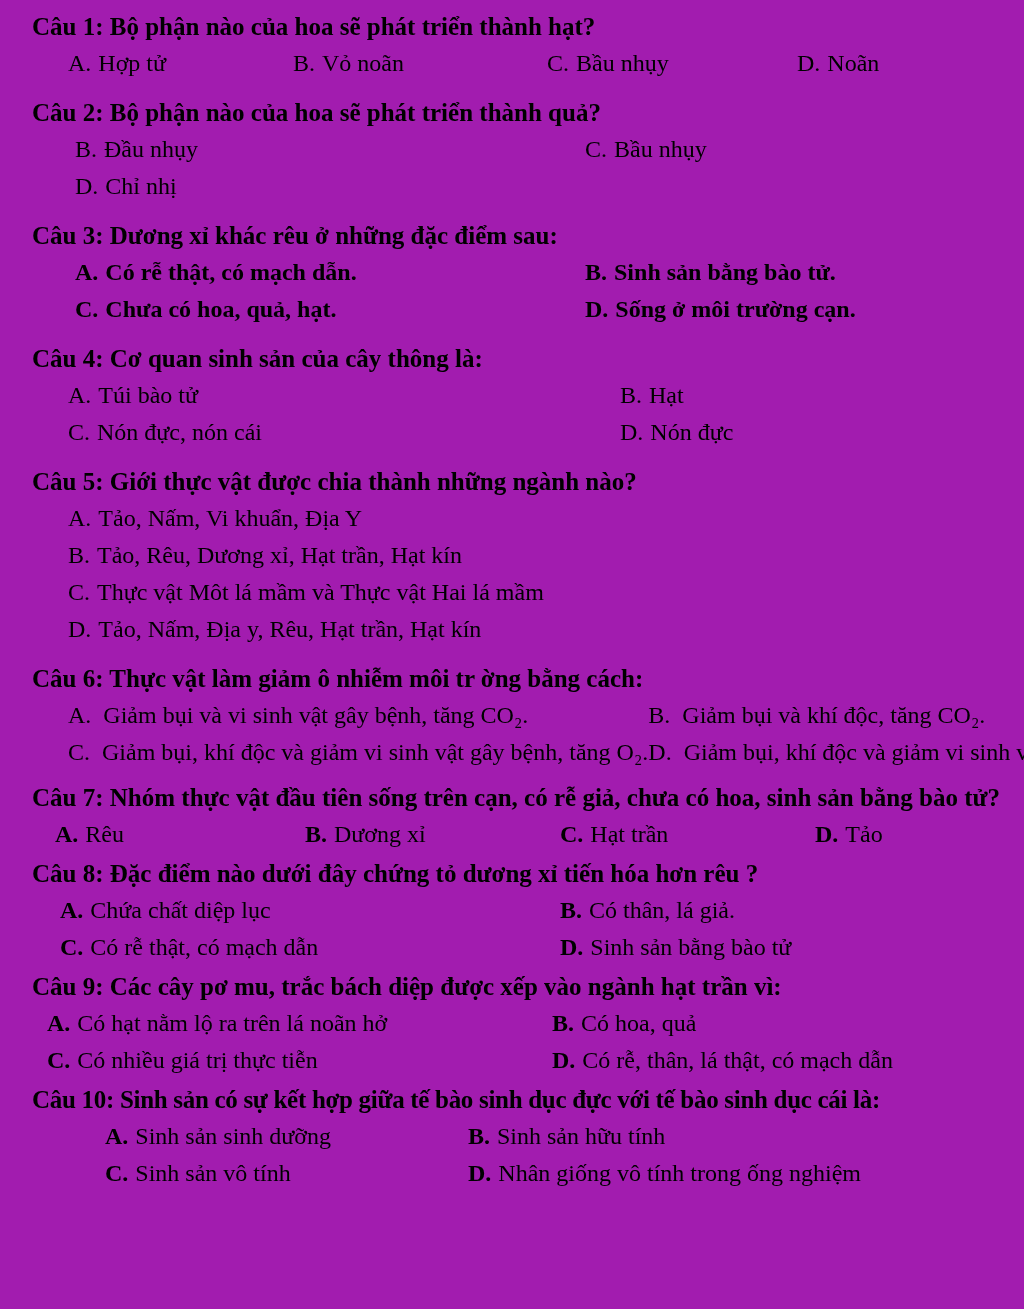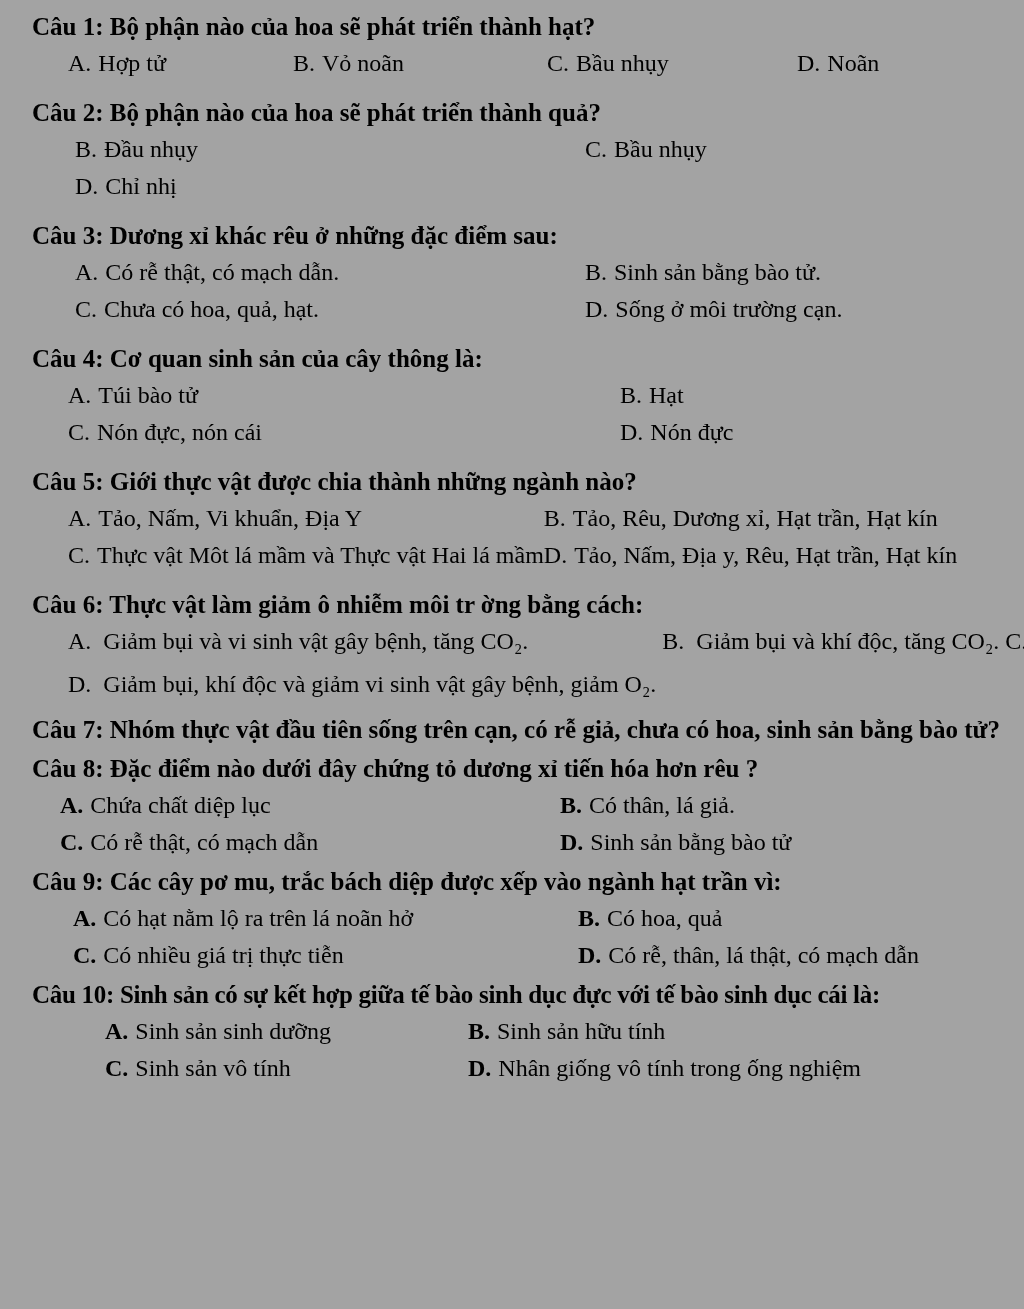--- a/index.html
+++ b/index.html
@@ -1,20 +1,20 @@
 <!DOCTYPE html>
 <html><head>
 <meta charset="utf-8">
 <style>
   html,body{margin:0;padding:0;background:#ffffff;}
   .page{
     width:1024px;
     min-height:1309px;
     box-sizing:border-box;
-    background:#a3a3a3;
+    background:#a21caf;
     color:#000000;
     font-family:"Liberation Serif","DejaVu Serif",serif;
     padding:4px 10px 30px 32px;
     overflow:hidden;
   }
   .question{margin:0;}
   .q-title{
     font-size:25px;
     font-weight:bold;
     line-height:37px;
@@ -27,28 +27,28 @@
   .opts{
     display:grid;
     font-size:24px;
     line-height:37px;
   }
   .opt{white-space:nowrap;}
   .letter{margin-right:7px;}
   .bold-letters .letter{font-weight:bold;}
   .q1 .opts{margin-left:36px;grid-template-columns:225px 254px 250px auto;}
   .q2 .opts{margin-left:43px;grid-template-columns:510px auto;}
-  .q3 .opts{margin-left:43px;grid-template-columns:510px auto;}
+  .q3 .opts{margin-left:43px;grid-template-columns:510px auto;font-weight:bold;}
   .q4 .opts{margin-left:36px;grid-template-columns:552px auto;}
-  .q5 .opts{margin-left:36px;grid-template-columns:1fr 1fr;}
-  .q6 .opts{margin-left:36px;grid-template-columns:1fr 1fr 1fr;gap:6px;}
+  .q5 .opts{margin-left:36px;grid-template-columns:1fr;}
+  .q6 .opts{margin-left:36px;grid-template-columns:1fr 1fr;}
   .q6 .letter{margin-right:12px;}
   .q7 .opts{margin-left:23px;grid-template-columns:250px 255px 255px auto;}
   .q8 .opts{margin-left:28px;grid-template-columns:500px auto;}
-  .q9 .opts{margin-left:41px;grid-template-columns:505px auto;}
+  .q9 .opts{margin-left:15px;grid-template-columns:505px auto;}
   .q10 .opts{margin-left:73px;grid-template-columns:363px auto;}
   .q10 .q-title{letter-spacing:-0.3px;}
 </style>
 </head>
 <body>
 
 <div class="page">
 
   <section class="question q1">
     <h2 class="q-title mt4">Câu 1: Bộ phận nào của hoa sẽ phát triển thành hạt?</h2>
@@ -104,20 +104,26 @@
     <div class="opts">
       <div class="opt"><span class="letter">A.</span><span class="opt-text">Giảm bụi và vi sinh vật gây bệnh, tăng CO₂.</span></div>
       <div class="opt"><span class="letter">B.</span><span class="opt-text">Giảm bụi và khí độc, tăng CO₂.</span></div>
       <div class="opt"><span class="letter">C.</span><span class="opt-text">Giảm bụi, khí độc và giảm vi sinh vật gây bệnh, tăng O₂.</span></div>
       <div class="opt"><span class="letter">D.</span><span class="opt-text">Giảm bụi, khí độc và giảm vi sinh vật gây bệnh, giảm O₂.</span></div>
     </div>
   </section>
 
   <section class="question q7 bold-letters">
     <h2 class="q-title mt8">Câu 7: Nhóm thực vật đầu tiên sống trên cạn, có rễ giả, chưa có hoa, sinh sản bằng bào tử?</h2>
+    <div class="opts">
+      <div class="opt"><span class="letter">A.</span><span class="opt-text">Rêu</span></div>
+      <div class="opt"><span class="letter">B.</span><span class="opt-text">Dương xỉ</span></div>
+      <div class="opt"><span class="letter">C.</span><span class="opt-text">Hạt trần</span></div>
+      <div class="opt"><span class="letter">D.</span><span class="opt-text">Tảo</span></div>
+    </div>
   </section>
 
   <section class="question q8 bold-letters">
     <h2 class="q-title mt2">Câu 8: Đặc điểm nào dưới đây chứng tỏ dương xỉ tiến hóa hơn rêu ?</h2>
     <div class="opts">
       <div class="opt"><span class="letter">A.</span><span class="opt-text">Chứa chất diệp lục</span></div>
       <div class="opt"><span class="letter">B.</span><span class="opt-text">Có thân, lá giả.</span></div>
       <div class="opt"><span class="letter">C.</span><span class="opt-text">Có rễ thật, có mạch dẫn</span></div>
       <div class="opt"><span class="letter">D.</span><span class="opt-text">Sinh sản bằng bào tử</span></div>
     </div>

